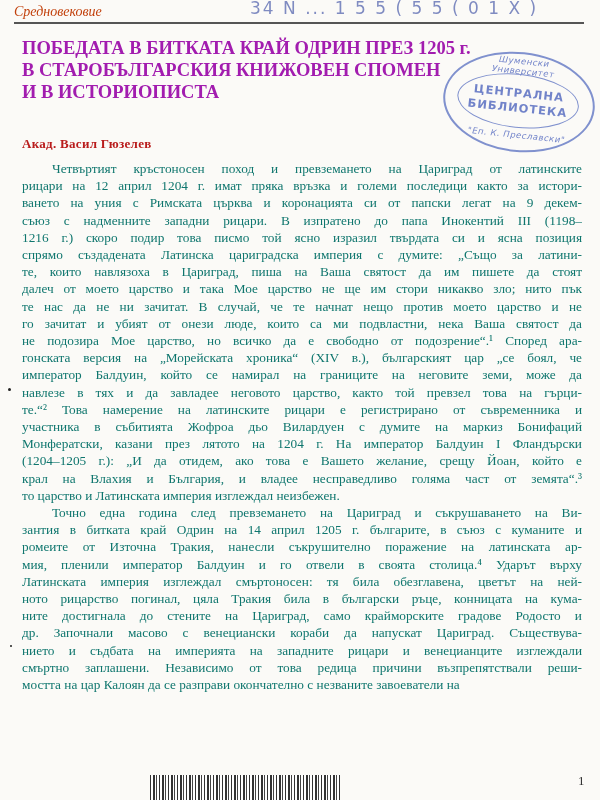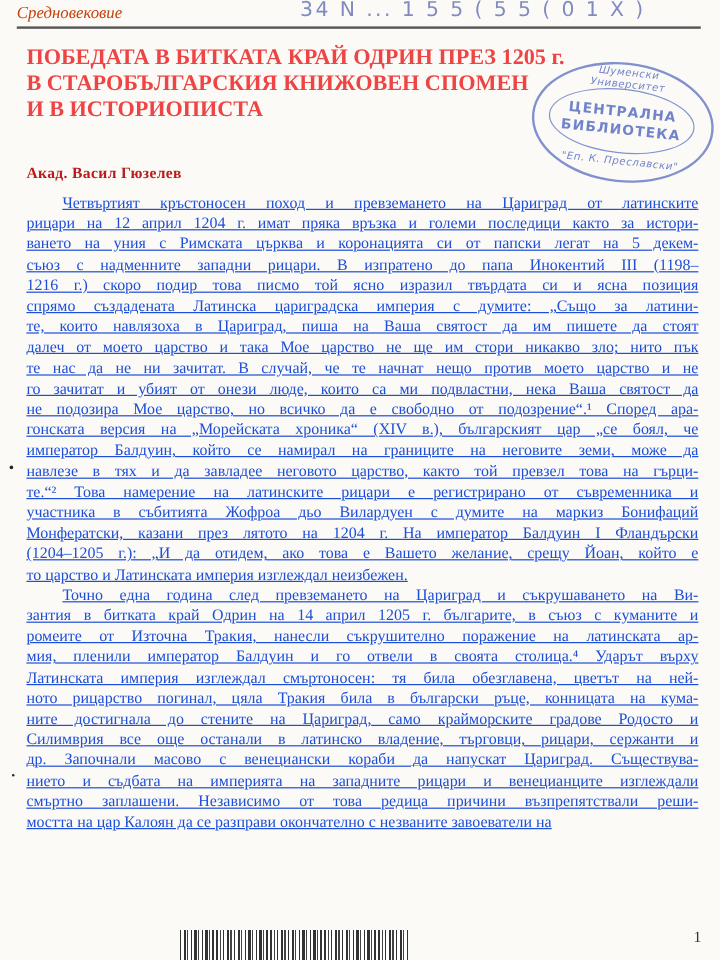--- a/index.html
+++ b/index.html
@@ -21,21 +21,21 @@
   }
   .handwriting {
     position: absolute; left: 250px; top: -2px;
     font-family: "DejaVu Sans", sans-serif; font-size: 17px;
     color: #6a78b8; letter-spacing: 2px; opacity: 0.85;
     white-space: nowrap;
   }
   .title {
     position: absolute; left: 22px; top: 37px; width: 560px;
     font-weight: bold; font-size: 18.5px; line-height: 22px;
-    color: #ef4444; margin: 0;
+    color: #a21caf; margin: 0;
   }
   .title span { display: block; white-space: nowrap; }
   .author {
     position: absolute; left: 22px; top: 136px;
     font-weight: bold; font-size: 13px; color: #b91c1c; letter-spacing: 0.3px;
   }
   .stamp {
     position: absolute; left: 443px; top: 52px; width: 148px; height: 96px;
     border: 2px solid #6b7fc7; border-radius: 50%;
     color: #5a6fc2; font-family: "DejaVu Sans", sans-serif;
@@ -51,21 +51,21 @@
   .stamp .ring-top {
     position: absolute; left: 20px; top: 2px; width: 110px; text-align: center;
     font-size: 8.5px; font-style: italic; letter-spacing: 0.5px;
   }
   .stamp .ring-bottom {
     position: absolute; left: 20px; top: 76px; width: 110px; text-align: center;
     font-size: 8.5px; font-style: italic; letter-spacing: 0.5px;
   }
   .body-text {
     position: absolute; left: 22px; top: 160px; width: 560px;
-    font-size: 13.3px; line-height: 17.2px; color: #1d4ed8; text-decoration: underline;
+    font-size: 13.3px; line-height: 17.2px; color: #0f766e;
   }
   .body-text .line { display: block; white-space: nowrap; text-align-last: justify; text-align: justify; }
   .para .line:first-child { padding-left: 30px; }
   .line.last { text-align-last: left; }
   .page-number {
     position: absolute; left: 578px; top: 773px; font-size: 13px; color: #333;
   }
   .barcode {
     position: absolute; left: 150px; top: 775px; width: 190px; height: 25px;
     background: repeating-linear-gradient(90deg,
@@ -96,47 +96,47 @@
     <span>ЦЕНТРАЛНА</span>
     <span>БИБЛИОТЕКА</span>
   </div>
   <div class="ring-bottom">"Еп. К. Преславски"</div>
 </div>
 
 <div class="body-text">
   <div class="para" id="p1">
       <span class="line">Четвъртият кръстоносен поход и превземането на Цариград от латинските</span>
       <span class="line">рицари на 12 април 1204 г. имат пряка връзка и големи последици както за истори-</span>
-      <span class="line">ването на уния с Римската църква и коронацията си от папски легат на 5 декем-</span>
+      <span class="line">ването на уния с Римската църква и коронацията си от папски легат на 9 декем-</span>
       <span class="line">съюз с надменните западни рицари. В изпратено до папа Инокентий III (1198–</span>
       <span class="line">1216 г.) скоро подир това писмо той ясно изразил твърдата си и ясна позиция</span>
       <span class="line">спрямо създадената Латинска цариградска империя с думите: „Също за латини-</span>
       <span class="line">те, които навлязоха в Цариград, пиша на Ваша святост да им пишете да стоят</span>
       <span class="line">далеч от моето царство и така Мое царство не ще им стори никакво зло; нито пък</span>
       <span class="line">те нас да не ни зачитат. В случай, че те начнат нещо против моето царство и не</span>
       <span class="line">го зачитат и убият от онези люде, които са ми подвластни, нека Ваша святост да</span>
       <span class="line">не подозира Мое царство, но всичко да е свободно от подозрение“.¹ Според ара-</span>
       <span class="line">гонската версия на „Морейската хроника“ (XIV в.), българският цар „се боял, че</span>
       <span class="line">император Балдуин, който се намирал на границите на неговите земи, може да</span>
       <span class="line">навлезе в тях и да завладее неговото царство, както той превзел това на гърци-</span>
       <span class="line">те.“² Това намерение на латинските рицари е регистрирано от съвременника и</span>
       <span class="line">участника в събитията Жофроа дьо Вилардуен с думите на маркиз Бонифаций</span>
       <span class="line">Монфератски, казани през лятото на 1204 г. На император Балдуин I Фландърски</span>
       <span class="line">(1204–1205 г.): „И да отидем, ако това е Вашето желание, срещу Йоан, който е</span>
+      <span class="line">крал на Влахия и България, и владее несправедливо голяма част от земята“.³</span>
       <span class="line last">то царство и Латинската империя изглеждал неизбежен.</span>
     </div>
   <div class="para" id="p2">
       <span class="line">Точно една година след превземането на Цариград и съкрушаването на Ви-</span>
       <span class="line">зантия в битката край Одрин на 14 април 1205 г. българите, в съюз с куманите и</span>
       <span class="line">ромеите от Източна Тракия, нанесли съкрушително поражение на латинската ар-</span>
       <span class="line">мия, пленили император Балдуин и го отвели в своята столица.⁴ Ударът върху</span>
       <span class="line">Латинската империя изглеждал смъртоносен: тя била обезглавена, цветът на ней-</span>
       <span class="line">ното рицарство погинал, цяла Тракия била в български ръце, конницата на кума-</span>
       <span class="line">ните достигнала до стените на Цариград, само крайморските градове Родосто и</span>
-      <span class="line">Силимврия все още останали в латинско владение, търговци, рицари, сержанти и</span>
       <span class="line">др. Започнали масово с венециански кораби да напускат Цариград. Съществува-</span>
       <span class="line">нието и съдбата на империята на западните рицари и венецианците изглеждали</span>
       <span class="line">смъртно заплашени. Независимо от това редица причини възпрепятствали реши-</span>
       <span class="line last">мостта на цар Калоян да се разправи окончателно с незваните завоеватели на</span>
     </div>
 </div>
 
 <div class="speck" style="left:8px; top:388px;"></div>
 <div class="speck" style="left:10px; top:645px; width:2px; height:2px;"></div>
 

